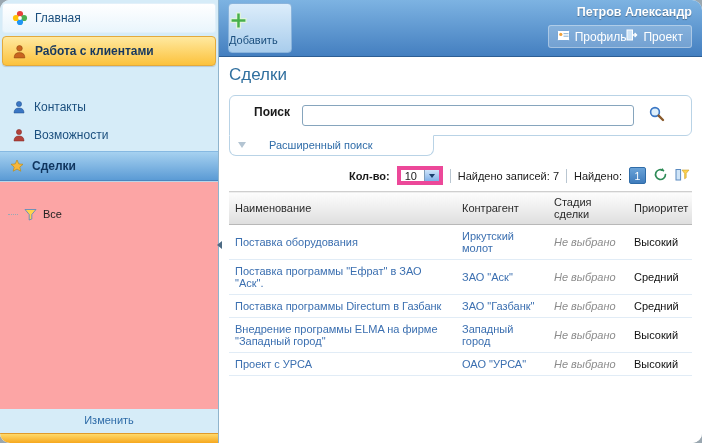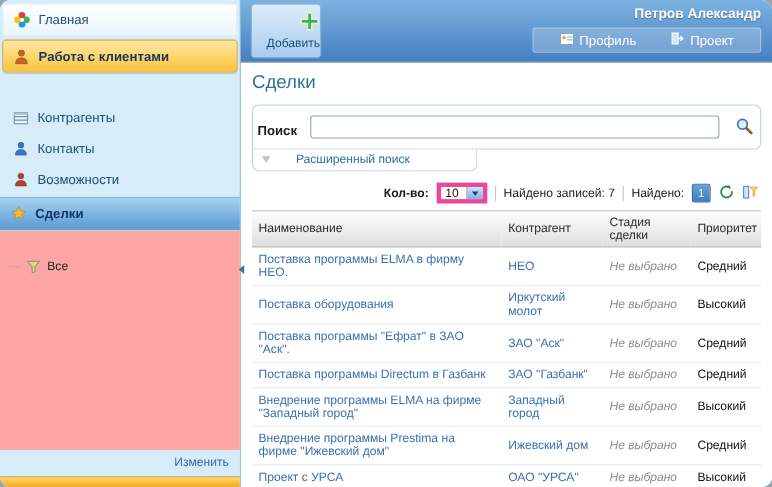--- a/index.html
+++ b/index.html
@@ -12,37 +12,37 @@
   .side-item { display:flex; align-items:center; gap:7px; padding:6px 8px; color:#1b4f7e; cursor:pointer; }
   .side-home { margin:3px 2px 2px 2px; background:linear-gradient(#ffffff,#e9f5fc); border:1px solid #e2f0f9; border-radius:3px; }
   .side-section { margin:1px 2px; background:linear-gradient(#ffe9a0,#fcc23c); border:1px solid #e3aa3c; border-radius:4px; font-weight:bold; color:#16375f; box-shadow:0 1px 1px rgba(0,0,0,.15); }
   .side-sub-group { margin-top:26px; }
   .side-sub { padding:6px 8px 6px 10px; font-size:12px; }
   .side-selected { margin-top:2px; background:linear-gradient(#a6d1f0,#5b9bd5); border-top:1px solid #86b9e2; border-bottom:1px solid #4b86bd; font-weight:bold; color:#10355e; }
   .icon16 { width:17px; height:16px; display:inline-flex; align-items:center; justify-content:center; flex-shrink:0; }
   .tree-panel { flex:1; background:#fca5a5; border-top:1px solid #b9d5e8; padding:22px 4px; }
   .tree-item { display:flex; align-items:center; gap:4px; padding:2px 2px 2px 4px; color:#222; font-size:11px; cursor:pointer; }
   .tree-dots { width:10px; border-top:1px dotted #9aa9b5; }
-  .side-footer { padding:4px 10px 6px; text-align:right; background:#d6ecf8; }
+  .side-footer { padding:4px 10px 6px; text-align:center; background:#d6ecf8; }
   .side-footer a { color:#2f6ca8; font-size:11px; text-decoration:none; cursor:pointer; }
   .side-strip { height:10px; background:linear-gradient(#ffd96a,#f6a81f); border-top:1px solid #e09a2a; }
 
   
   .right { flex:1; display:flex; flex-direction:column; min-width:0; }
   .topbar { height:57px; background:linear-gradient(#7db3e2,#447fc0); border-bottom:1px solid #2d5e94; position:relative; flex-shrink:0; }
-  .add-btn { position:absolute; left:9px; top:3px; width:64px; height:50px; background:linear-gradient(#dcedfb,#a9cdec); border:1px solid #8ab4dc; border-radius:4px; display:flex; flex-direction:column; align-items:flex-end; justify-content:center; gap:2px; color:#1b4f7e; font-size:11px; cursor:pointer; }
+  .add-btn { position:absolute; left:9px; top:3px; width:64px; height:50px; background:linear-gradient(#dcedfb,#a9cdec); border:1px solid #8ab4dc; border-radius:4px; display:flex; flex-direction:column; align-items:flex-start; justify-content:center; gap:2px; color:#1b4f7e; font-size:11px; cursor:pointer; }
   .user-block { position:absolute; right:10px; top:5px; text-align:right; }
   .user-name { color:#fff; font-weight:bold; font-size:12.5px; text-shadow:0 1px 1px rgba(0,0,0,.35); }
-  .user-links { margin-top:6px; background:rgba(255,255,255,.22); border:1px solid rgba(255,255,255,.35); border-radius:3px; padding:3px 24px; display:flex; gap:32px; justify-content:flex-end; }
+  .user-links { margin-top:6px; background:rgba(255,255,255,.22); border:1px solid rgba(255,255,255,.35); border-radius:3px; padding:3px 8px; display:flex; gap:0; justify-content:flex-end; }
   .user-links a { color:#fff; text-decoration:none; display:flex; align-items:center; gap:5px; font-size:12px; cursor:pointer; }
 
   
   .content { flex:1; background:#fff; padding:6px 10px 0 10px; overflow:hidden; position:relative; }
   .page-title { color:#31709f; font-size:17px; font-weight:normal; margin:2px 0 10px 0; }
-  .search-box { border:1px solid #b9d3e6; border-radius:6px 6px 6px 0; padding:9px 4px; display:flex; align-items:flex-end; gap:12px; }
+  .search-box { border:1px solid #b9d3e6; border-radius:6px 6px 6px 0; padding:9px 24px; display:flex; align-items:flex-start; gap:12px; }
   .search-box label { font-weight:bold; color:#1a1a1a; font-size:12px; }
   .search-input { flex:1; height:21px; border:1px solid #86a5bd; border-radius:3px; padding:2px 5px; font-family:"Liberation Sans",sans-serif; font-size:12px; }
   .search-btn { background:none; border:none; cursor:pointer; display:flex; align-items:center; padding:0 2px; }
   .adv-tab { width:205px; border:1px solid #b9d3e6; border-top:1px solid #fff; margin-top:-1px; padding:3px 8px 4px; border-radius:0 0 7px 7px; display:flex; align-items:center; gap:23px; cursor:pointer; }
   .adv-tab .lbl { color:#2f6ca8; font-size:11px; }
   .tri-down { width:0; height:0; border-left:4px solid transparent; border-right:4px solid transparent; border-top:6px solid #b3c4d2; }
 
   .list-controls { display:flex; justify-content:flex-end; align-items:center; gap:7px; margin:10px 2px 6px 0; font-size:11px; color:#1a1a1a; }
   .bold { font-weight:bold; }
   .xp-select { width:46px; height:19px; border:4px solid #ec4899; background:#fff; display:flex; align-items:center; cursor:pointer; }
@@ -90,31 +90,20 @@
       <span class="icon16">
         <svg width="15" height="15" viewBox="0 0 14 14">
           <circle cx="7" cy="4" r="2.6" fill="#c9651f" stroke="#8c4511" stroke-width="0.5"></circle>
           <path d="M2 13 q0 -5 5 -5 q5 0 5 5 z" fill="#c9651f" stroke="#8c4511" stroke-width="0.5"></path>
         </svg>
       </span>
       <span>Работа с клиентами</span>
     </div>
 
     <div class="side-sub-group">
-      <div class="side-item side-sub">
-        <span class="icon16">
-          <svg width="14" height="13" viewBox="0 0 14 13">
-            <rect x="1" y="1.5" width="12" height="10" fill="#eef6fc" stroke="#6f93b5"></rect>
-            <line x1="1" y1="5" x2="13" y2="5" stroke="#6f93b5"></line>
-            <line x1="1" y1="8.2" x2="13" y2="8.2" stroke="#6f93b5"></line>
-            <rect x="1" y="1.5" width="12" height="2" fill="#a9c8e2"></rect>
-          </svg>
-        </span>
-        <span>Контрагенты</span>
-      </div>
       <div class="side-item side-sub">
         <span class="icon16">
           <svg width="14" height="14" viewBox="0 0 14 14">
             <circle cx="7" cy="4" r="2.6" fill="#3a76c4" stroke="#1f4d8a" stroke-width="0.5"></circle>
             <path d="M2 13 q0 -5 5 -5 q5 0 5 5 z" fill="#3a76c4" stroke="#1f4d8a" stroke-width="0.5"></path>
           </svg>
         </span>
         <span>Контакты</span>
       </div>
       <div class="side-item side-sub">
@@ -256,26 +245,20 @@
         </colgroup>
         <thead>
           <tr>
             <th>Наименование</th>
             <th>Контрагент</th>
             <th>Стадия сделки</th>
             <th>Приоритет</th>
           </tr>
         </thead>
         <tbody>
-  <tr>
-    <td class="c-name"><a>Поставка программы ELMA в фирму НЕО.</a></td>
-    <td class="c-cp"><a>НЕО</a></td>
-    <td class="c-stage">Не выбрано</td>
-    <td class="c-prio">Средний</td>
-  </tr>
 
   <tr>
     <td class="c-name"><a>Поставка оборудования</a></td>
     <td class="c-cp"><a>Иркутский молот</a></td>
     <td class="c-stage">Не выбрано</td>
     <td class="c-prio">Высокий</td>
   </tr>
 
   <tr>
     <td class="c-name"><a>Поставка программы "Ефрат" в ЗАО "Аск".</a></td>
@@ -291,26 +274,20 @@
     <td class="c-prio">Средний</td>
   </tr>
 
   <tr>
     <td class="c-name"><a>Внедрение программы ELMA на фирме "Западный город"</a></td>
     <td class="c-cp"><a>Западный город</a></td>
     <td class="c-stage">Не выбрано</td>
     <td class="c-prio">Высокий</td>
   </tr>
 
-  <tr>
-    <td class="c-name"><a>Внедрение программы Prestima на фирме "Ижевский дом"</a></td>
-    <td class="c-cp"><a>Ижевский дом</a></td>
-    <td class="c-stage">Не выбрано</td>
-    <td class="c-prio">Средний</td>
-  </tr>
 
   <tr>
     <td class="c-name"><a>Проект с УРСА</a></td>
     <td class="c-cp"><a>ОАО "УРСА"</a></td>
     <td class="c-stage">Не выбрано</td>
     <td class="c-prio">Высокий</td>
   </tr>
 </tbody>
       </table>
     </section>

